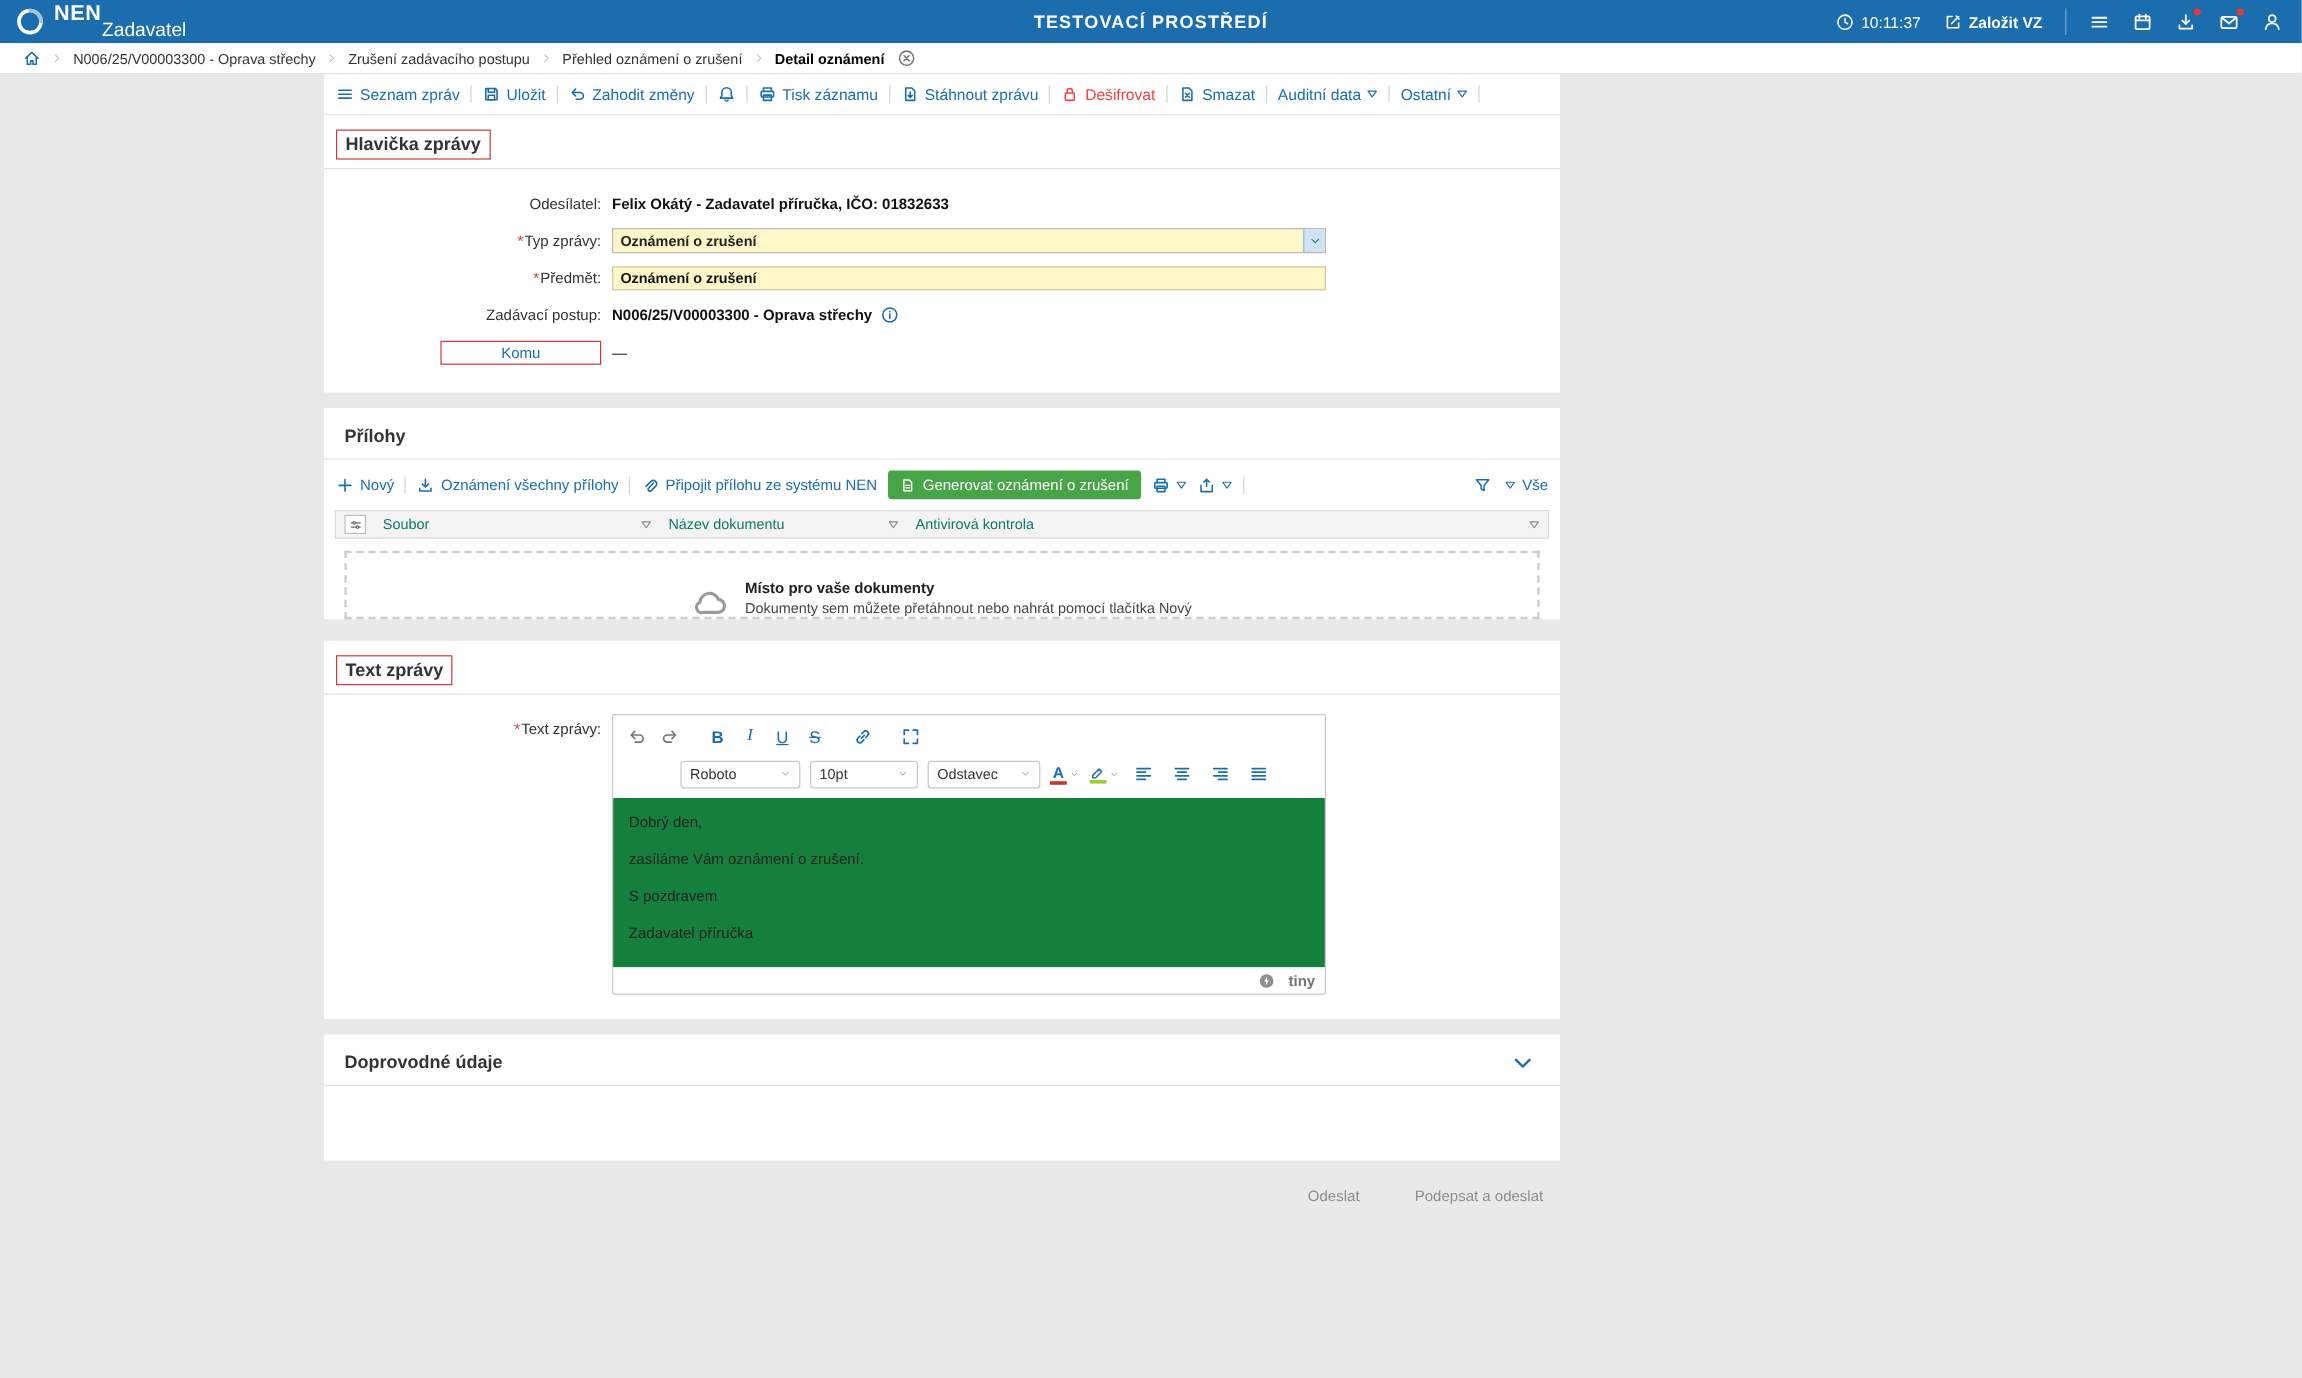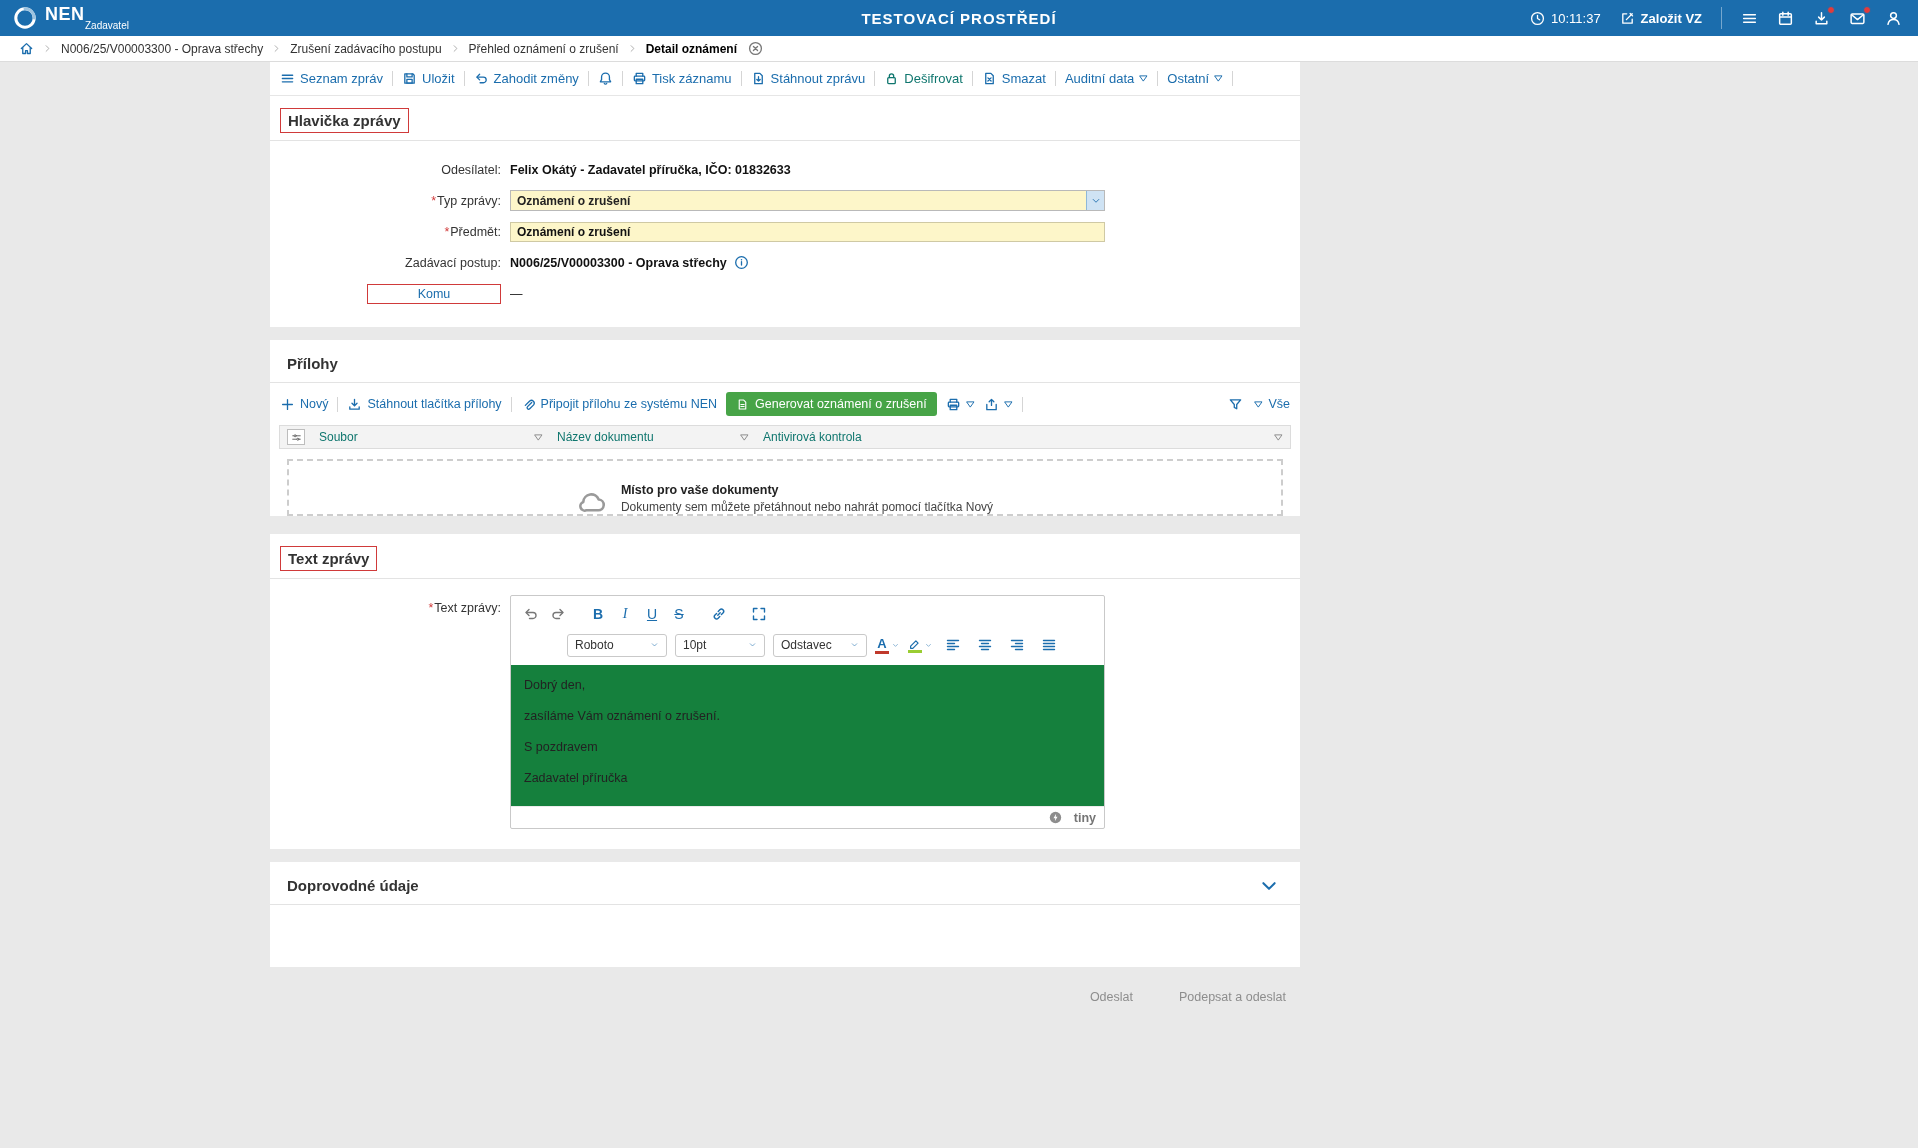--- a/index.html
+++ b/index.html
@@ -19,21 +19,21 @@
   
   .topbar {
     position:absolute; top:0; left:0; right:0; height:36px;
     background:#1b6dad; color:#fff;
     display:flex; align-items:center;
   }
   .logo-area { display:flex; align-items:center; gap:7px; padding-left:12px; }
   .logo-circle svg { width:26px; height:26px; display:block; }
   .logo-text { line-height:1; }
   .logo-nen { font-size:18px; font-weight:bold; letter-spacing:.5px; display:block; }
-  .logo-role { font-size:10px; display:block; margin-left:40px; margin-top:-2px; }
+  .logo-role { font-size:16px; display:block; margin-left:40px; margin-top:-2px; }
   .topbar-title {
     position:absolute; left:50%; transform:translateX(-50%);
     font-size:15px; font-weight:bold; letter-spacing:1px;
   }
   .topbar-right { margin-left:auto; display:flex; align-items:center; gap:19px; padding-right:16px; height:100%; }
   .tb-group { display:flex; align-items:center; gap:6px; font-size:13px; cursor:pointer; }
   .tb-group.bold { font-weight:bold; }
   .tb-sep { width:1px; height:22px; background:rgba(255,255,255,.4); }
   .tb-icon { position:relative; cursor:pointer; }
   .badge { position:absolute; top:-4px; right:-5px; width:8px; height:8px; border-radius:50%; background:#e23b3b; border:1px solid #1b6dad; }
@@ -54,21 +54,21 @@
 
   
   .content { position:absolute; top:62px; left:270px; width:1030px; }
   .card { background:#fff; margin-bottom:13px; }
 
   .main-toolbar {
     display:flex; align-items:center; gap:9px; padding:9px 10px;
     font-size:13px; color:#1b6dad; border-bottom:1px solid #e6e6e6;
   }
   .tool { display:flex; align-items:center; gap:5px; cursor:pointer; white-space:nowrap; }
-  .tool.disabled { color:#0f766e; cursor:default; }
+  .tool.disabled { color:#ef4444; cursor:default; }
   .sep { width:1px; height:15px; background:#d5d5d5; }
   .dd-caret svg { width:9px; height:7px; }
   .dd-caret svg path { stroke-width:1.1; }
 
   .sec-head { padding:12px 10px 0; }
   .sec-title { display:inline-block; font-size:15px; font-weight:bold; color:#333; padding:3px 7px; }
   .red-frame { border:1px solid #d03a3a; }
   .sec-divider { border-bottom:1px solid #e3e3e3; margin-top:7px; }
 
   .form { padding:13px 0 18px; }
@@ -467,21 +467,21 @@
         <span>Nový</span>
       </span>
       <span class="sep"></span>
       <span class="tool">
         <span>
             <svg class="ic ic15" viewBox="0 0 16 16">
               <path d="M8 2.5v7M5.3 6.7L8 9.4l2.7-2.7"></path>
               <path d="M3 10.5V13h10v-2.5"></path>
             </svg>
           </span>
-        <span>Stáhnout tlačítka přílohy</span>
+        <span>Oznámení všechny přílohy</span>
       </span>
       <span class="sep"></span>
       <span class="tool">
         <span>
             <svg class="ic ic15" viewBox="0 0 16 16">
               <path d="M11.4 5.9L7 10.3a1.6 1.6 0 0 0 2.3 2.3l4.2-4.2a3 3 0 0 0-4.2-4.2L4.6 8.9"></path>
             </svg>
           </span>
         <span>Připojit přílohu ze systému NEN</span>
       </span>

